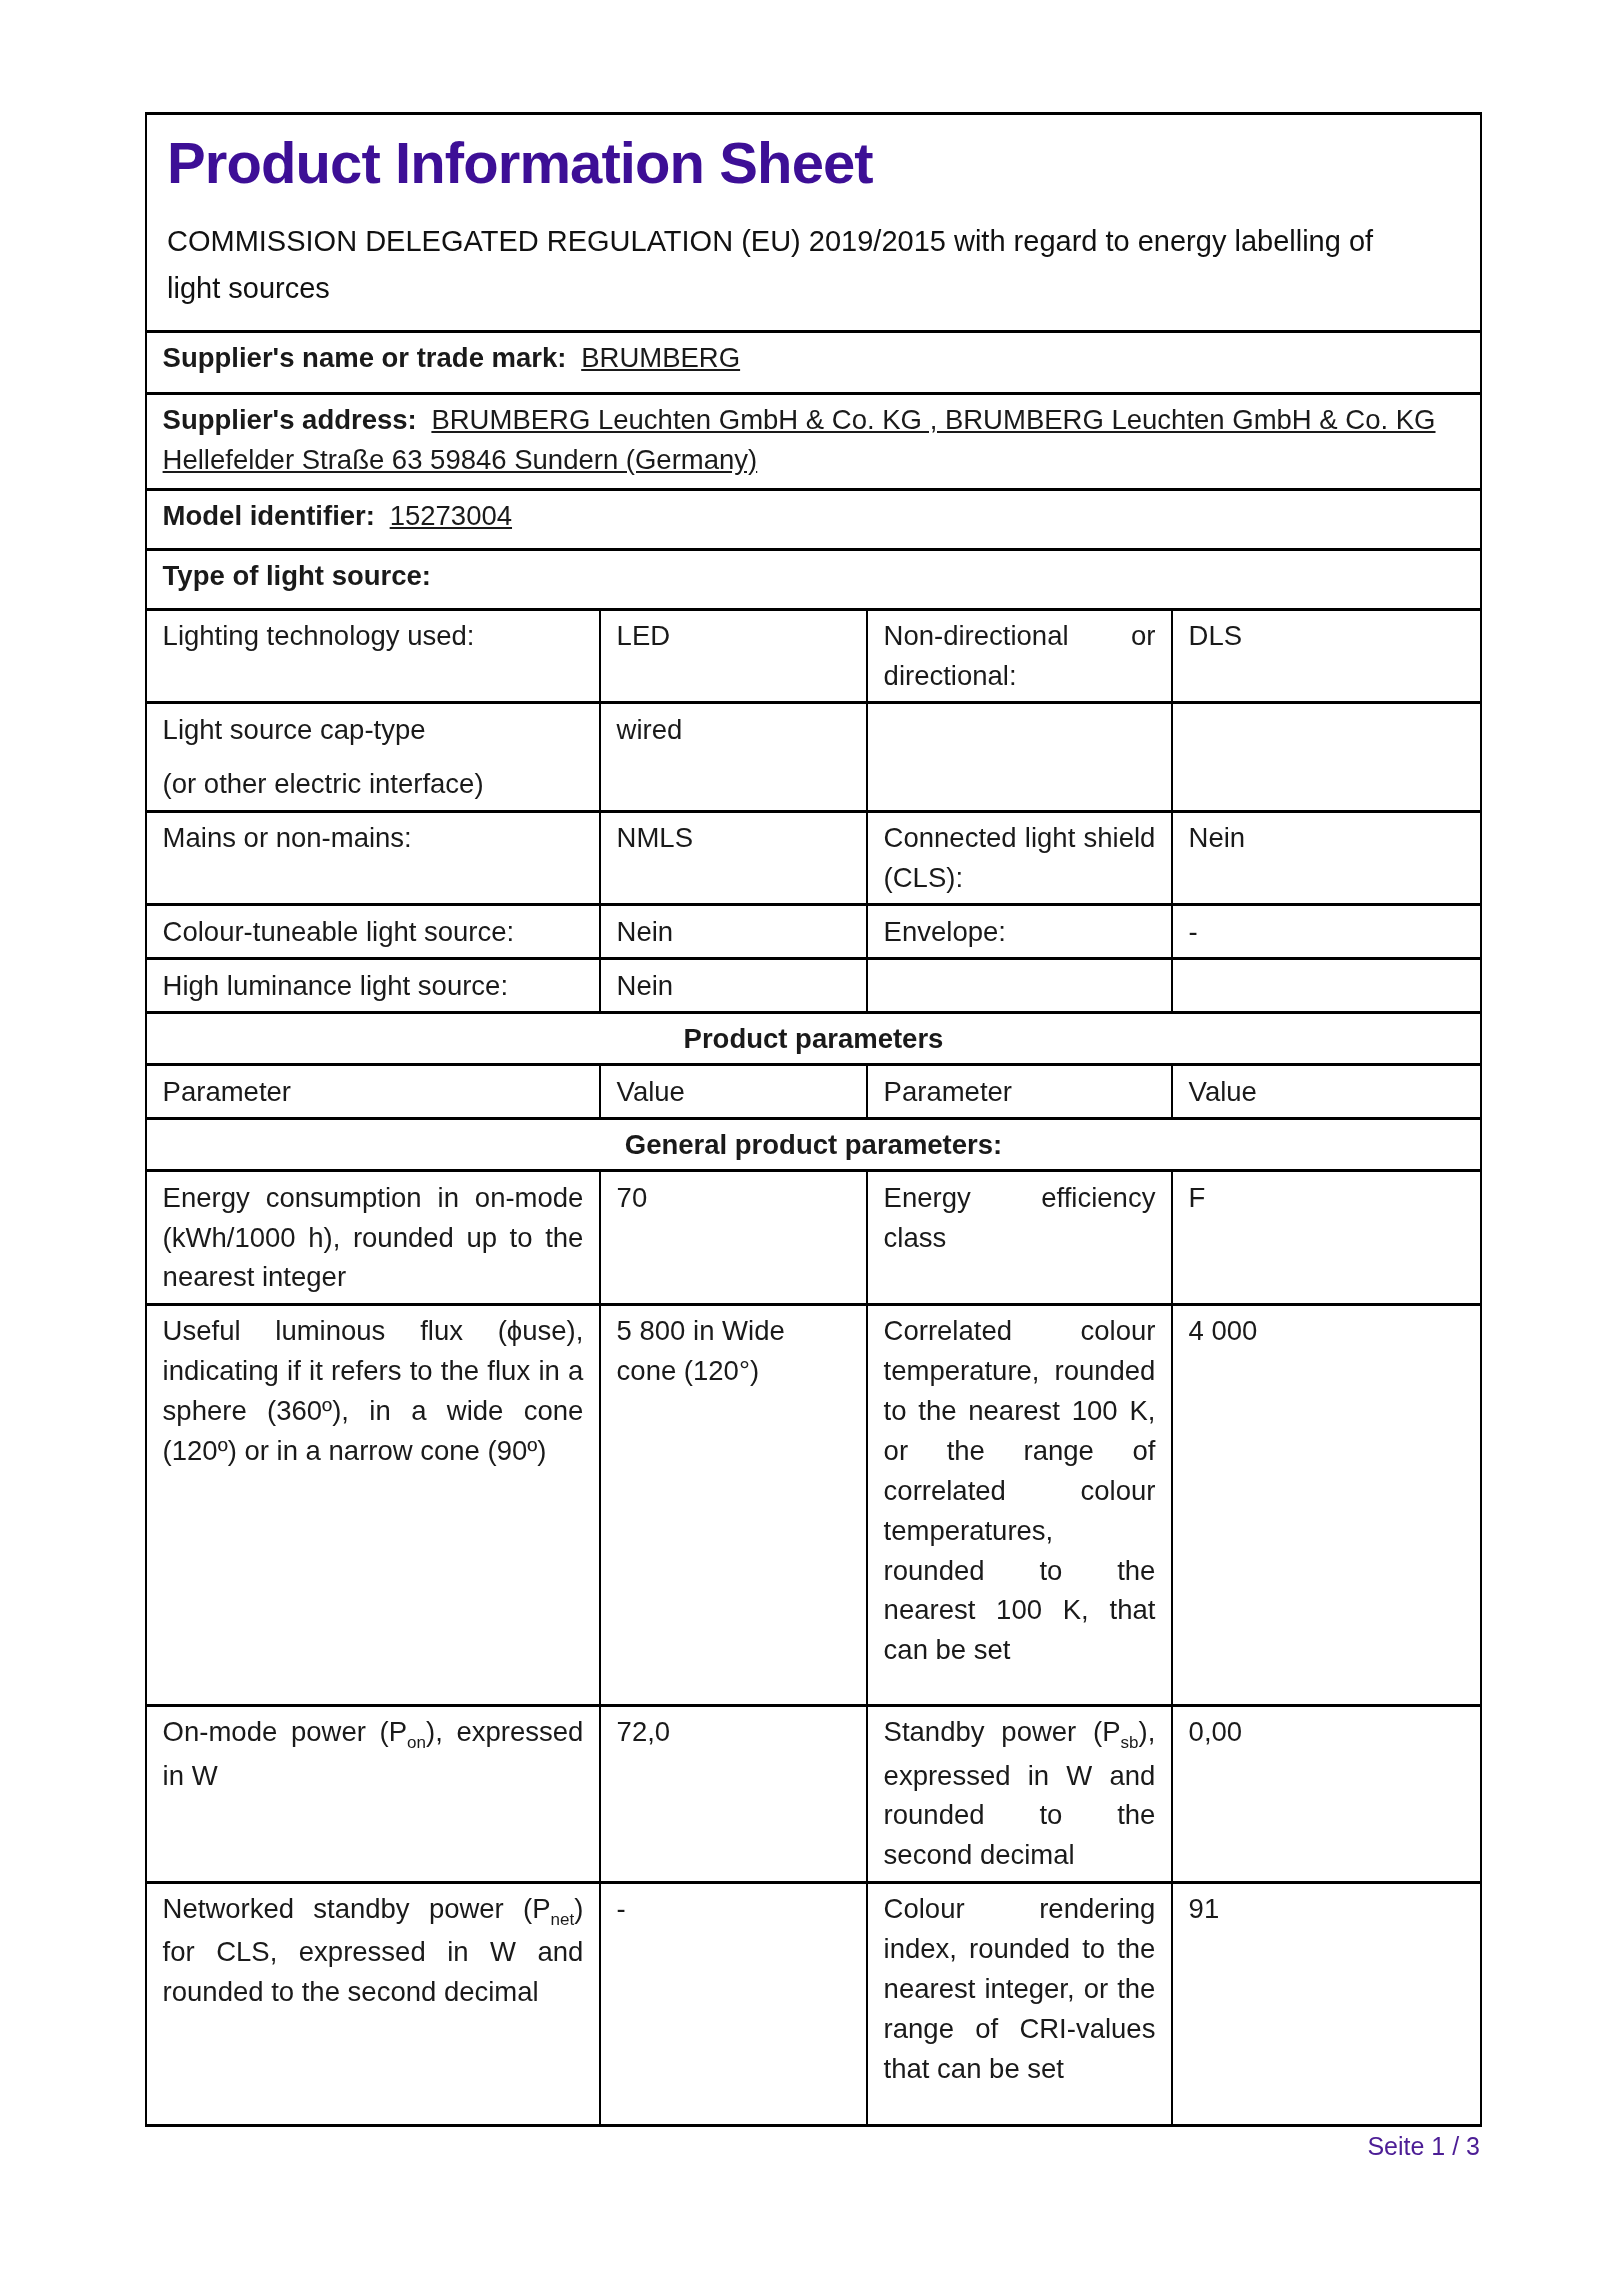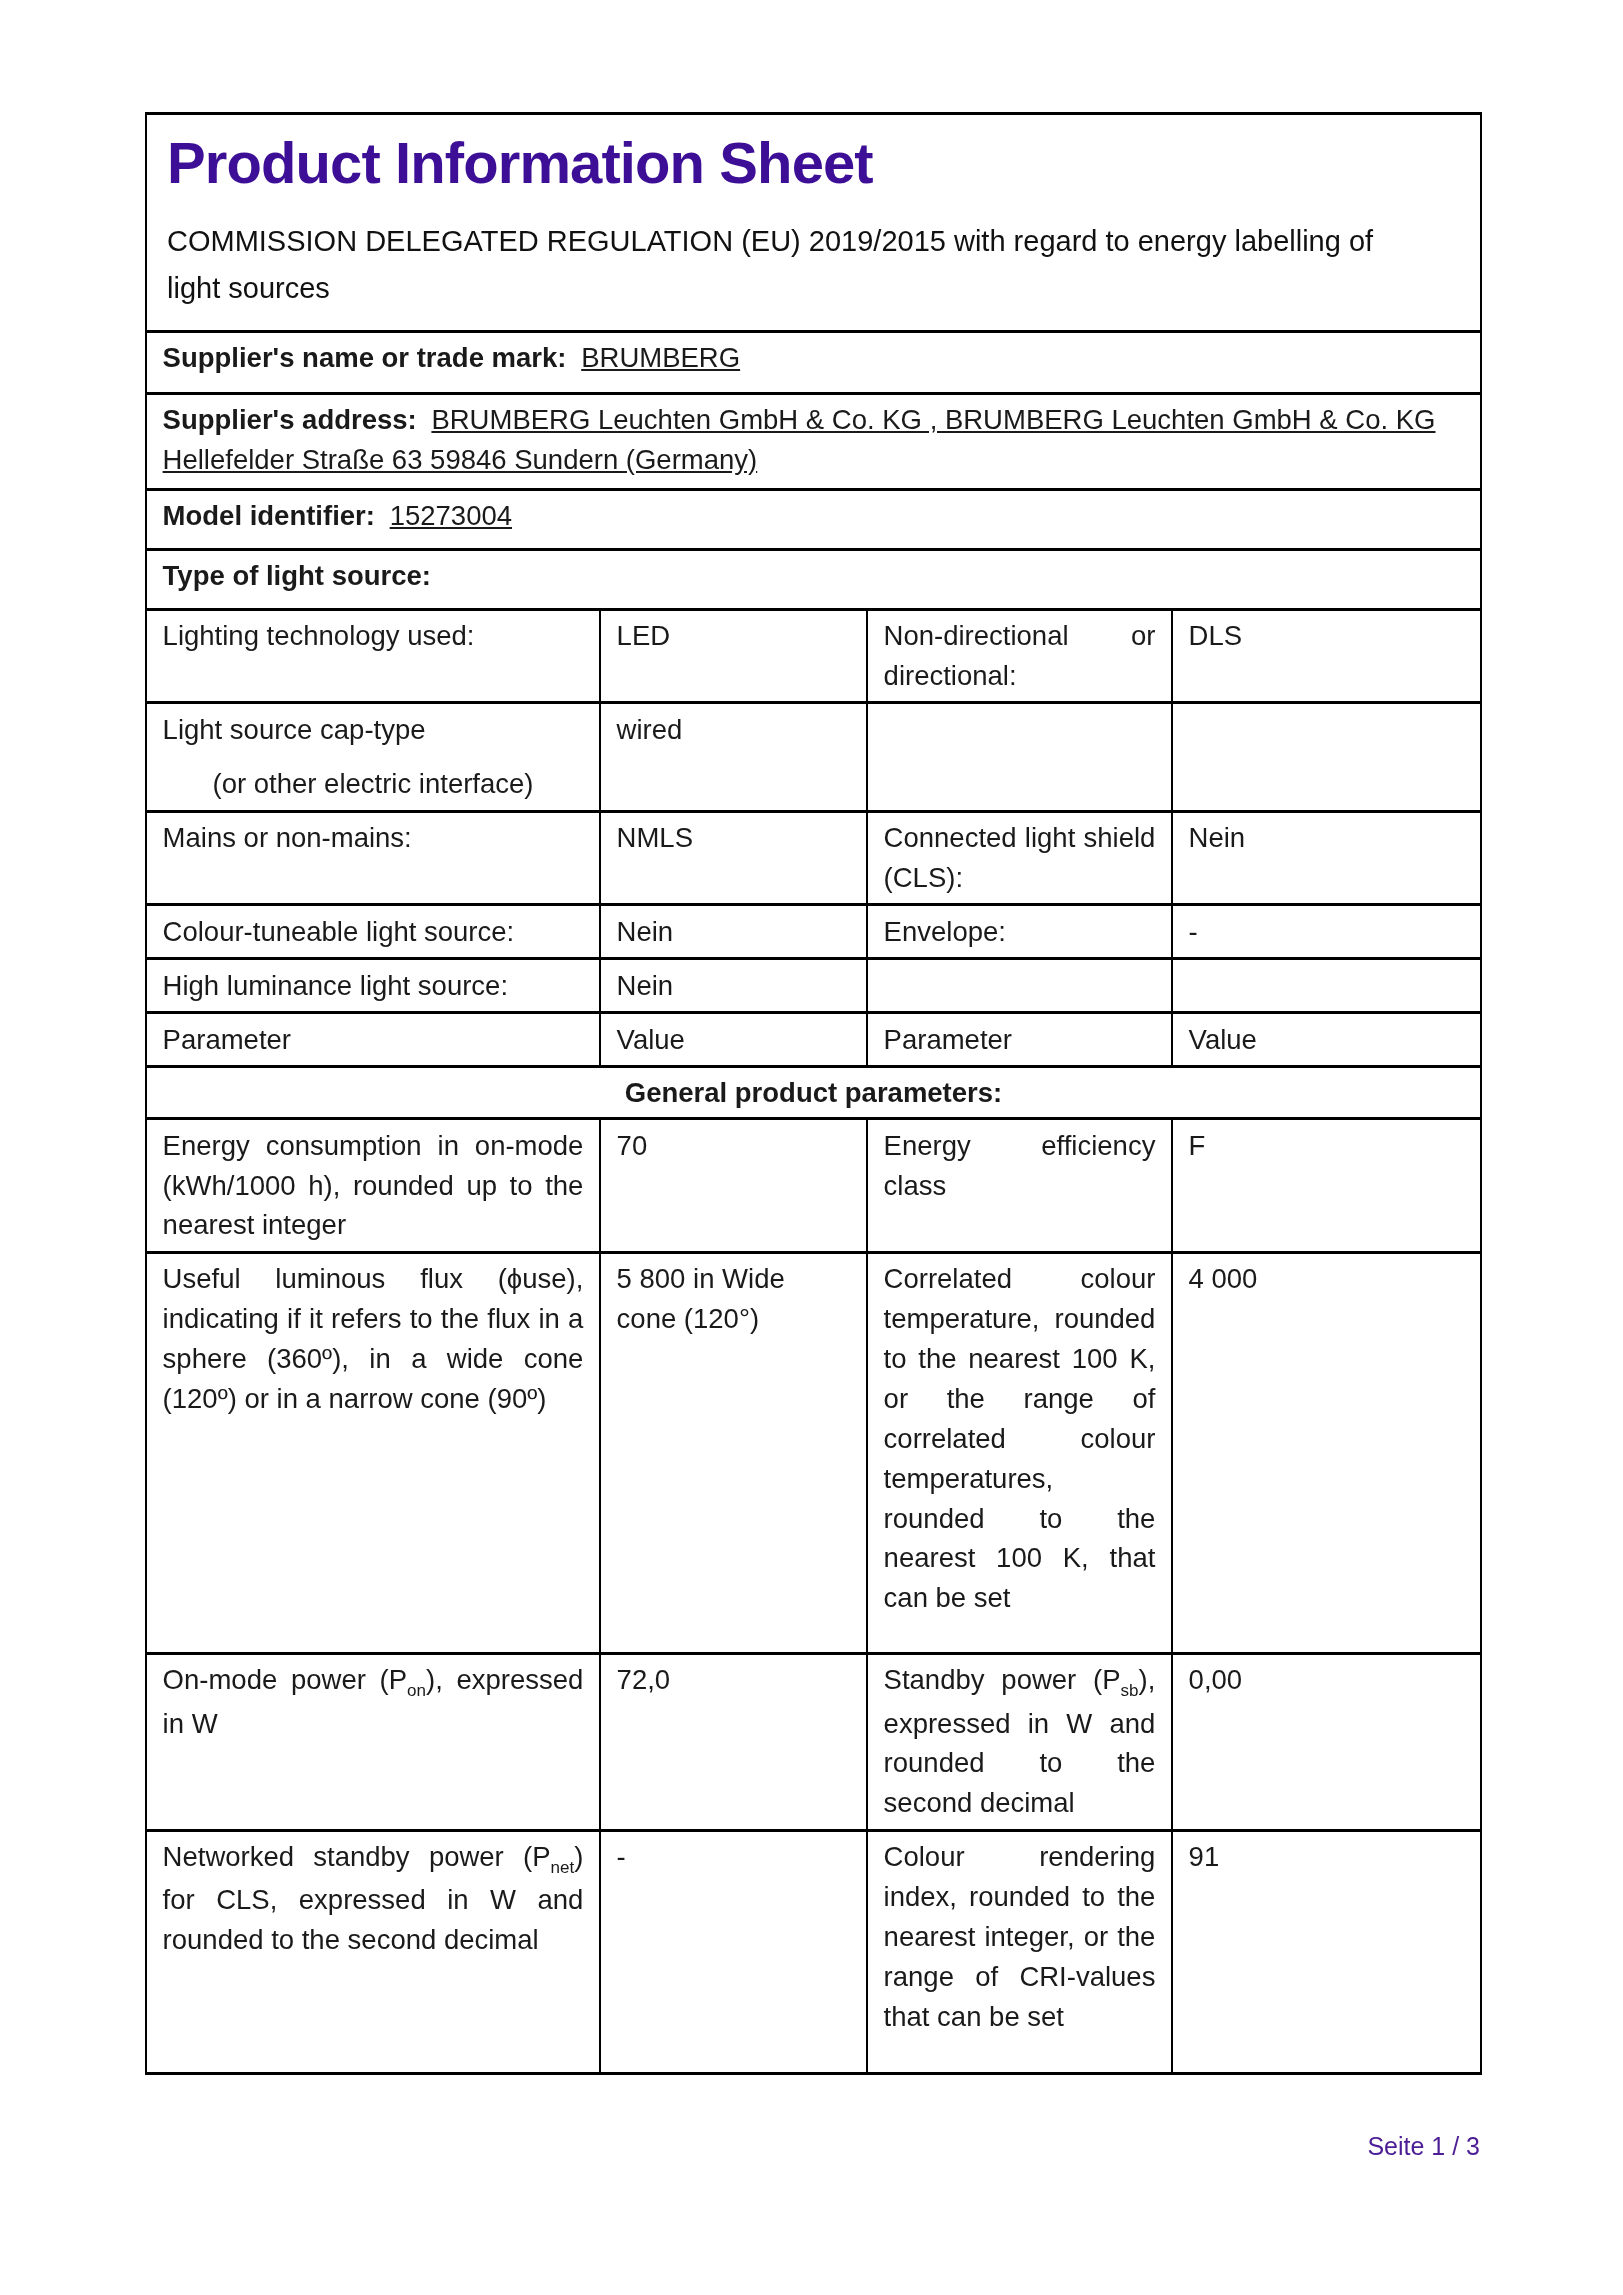--- a/index.html
+++ b/index.html
@@ -56,21 +56,21 @@
     font-weight: bold;
   }
   .regulation {
     font-size: 29px;
     line-height: 1.6;
     max-width: 1240px;
     color: #111;
   }
   .label-b { font-weight: bold; }
   .label-val { margin-left: 14.7px; font-weight: normal; text-decoration: underline; }
-  .cap-note { margin-top: 14.7px; text-align: center; }
+  .cap-note { margin-top: 14.7px; }
   .footer {
     position: absolute;
     left: 145px;
     top: 2132px;
     width: 1335px;
     text-align: right;
     font-size: 25px;
     color: #4c1d95;
   }
   sub { font-size: 0.62em; }
@@ -152,20 +152,23 @@
     </tr>
 
     <tr style="height:44px;">
       <td class="c1">High luminance light source:</td>
       <td class="c2">Nein</td>
       <td class="c3"></td>
       <td class="c4"></td>
     </tr>
 
 
+    <tr class="section-row" style="height:45px;">
+      <td colspan="4">Product parameters</td>
+    </tr>
 
     <tr style="height:46px;">
       <td>Parameter</td>
       <td>Value</td>
       <td>Parameter</td>
       <td>Value</td>
     </tr>
 
     <tr class="section-row" style="height:47px;">
       <td colspan="4">General product parameters:</td>

